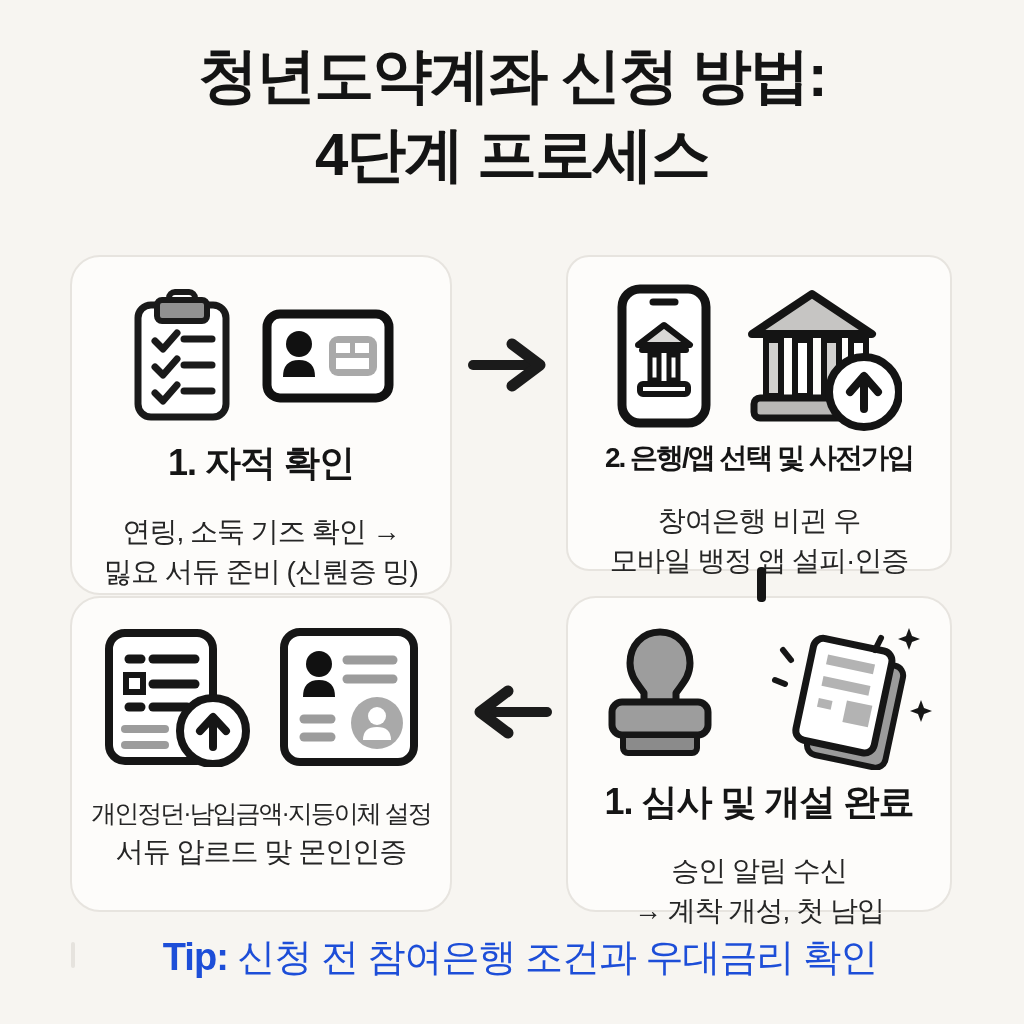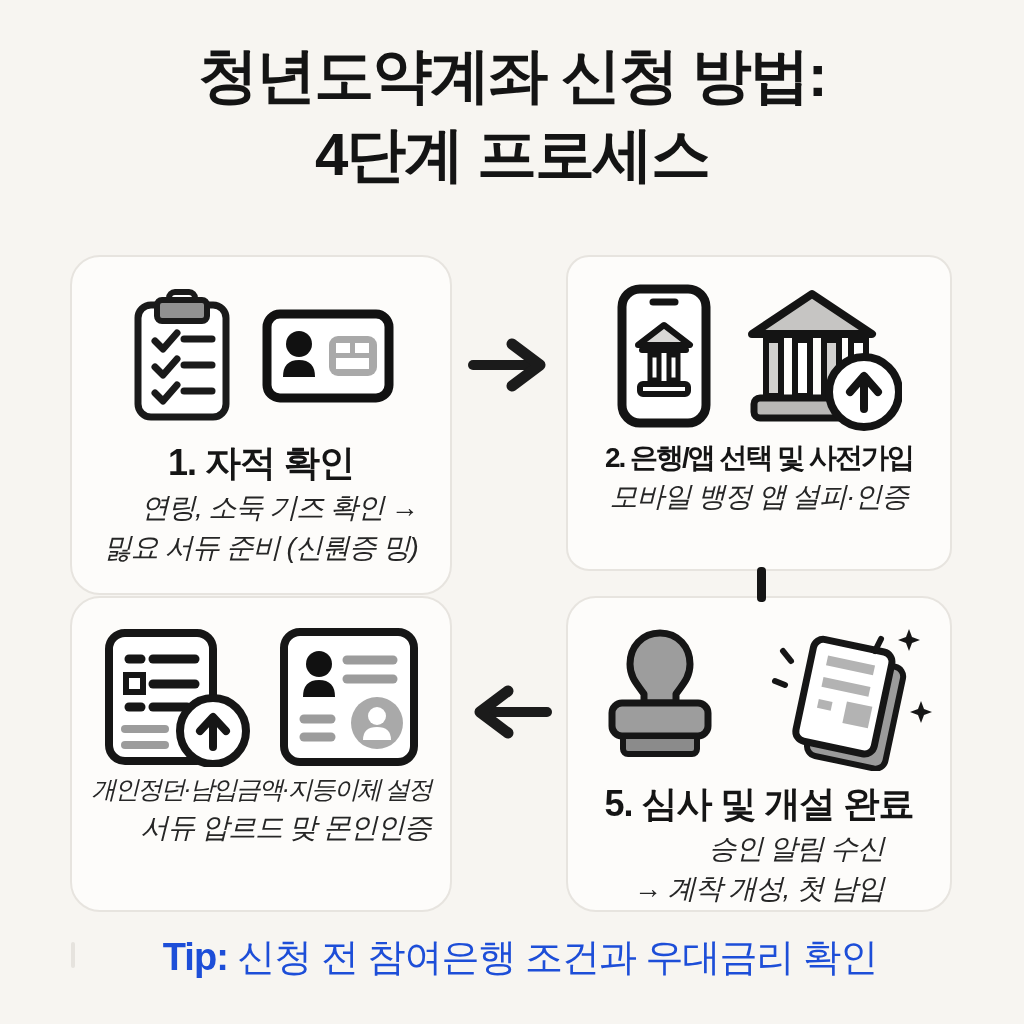--- a/index.html
+++ b/index.html
@@ -26,22 +26,22 @@
   .card4 { left:566px; top:596px; width:386px; height:316px; }
   .icons {
     height:150px; display:flex; align-items:center; justify-content:center; gap:26px;
   }
   .step-heading {
     margin-top:8px; font-size:36px; font-weight:800; letter-spacing:-1px;
     color:#151515; white-space:nowrap;
   }
   .card2 .step-heading { font-size:28px; letter-spacing:-2px; }
   .step-lines {
-    margin-top:0; font-size:28px; line-height:1.42; color:#262626;
-    text-align:right; letter-spacing:-1px; white-space:nowrap;font-style:italic;
+    margin-top:24px; font-size:28px; line-height:1.42; color:#262626;
+    text-align:center; letter-spacing:-1px; white-space:nowrap;
   }
   .card3 .step-lines .ln0 { font-size:25px; letter-spacing:-2px; }
   .flow { position:absolute; }
   .connector {
     position:absolute; left:757px; top:567px; width:9px; height:35px;
     background:#151515; border-radius:4px;
   }
   .tip {
     position:absolute; top:932px; left:8px; width:100%;
     text-align:center; font-size:38px; color:#1d4ed8; letter-spacing:-1px;
@@ -116,20 +116,21 @@
         <rect x="86" y="60" width="15" height="56" fill="#d2d1cf" stroke="#141414" stroke-width="6"></rect>
         <rect x="113" y="60" width="15" height="56" fill="#ffffff" stroke="#141414" stroke-width="6"></rect>
         <rect x="16" y="118" width="100" height="20" rx="6" fill="#b9b8b6" stroke="#141414" stroke-width="7"></rect>
         <circle cx="126" cy="112" r="35" fill="#ffffff" stroke="#141414" stroke-width="8"></circle>
         <path d="M126 129 L126 99 M112 112 L126 96 L140 112" fill="none" stroke="#141414" stroke-width="8" stroke-linecap="round" stroke-linejoin="round"></path>
       </svg>
     </span>
   </div>
   <div class="step-heading">2. 은행/앱 선택 및 사전가입</div>
   <div class="step-lines">
+    <div class="ln0">창여은행 비괸 우</div>
     <div class="ln1">모바일 뱅정 앱 설피·인증</div>
   </div>
 </div>
 
 <div class="card card3">
   <div class="icons">
     <span>
       <svg width="150" height="140" viewBox="0 0 150 140">
         <rect x="6" y="6" width="104" height="128" rx="16" fill="#ffffff" stroke="#161616" stroke-width="8"></rect>
         <line x1="26" y1="32" x2="38" y2="32" stroke="#161616" stroke-width="9" stroke-linecap="round"></line>
@@ -185,21 +186,21 @@
           <rect x="2" y="0" width="26" height="22" fill="#b3b3b3"></rect>
         </g>
         <path d="M148 6 l3 8 l8 3 l-8 3 l-3 8 l-3 -8 l-8 -3 l8 -3 z" fill="#161616"></path>
         <path d="M160 78 l3 8 l8 3 l-8 3 l-3 8 l-3 -8 l-8 -3 l8 -3 z" fill="#161616"></path>
         <line x1="120" y1="16" x2="114" y2="28" stroke="#161616" stroke-width="6" stroke-linecap="round"></line>
         <line x1="22" y1="28" x2="30" y2="38" stroke="#161616" stroke-width="6" stroke-linecap="round"></line>
         <line x1="14" y1="58" x2="24" y2="62" stroke="#161616" stroke-width="6" stroke-linecap="round"></line>
       </svg>
     </span>
   </div>
-  <div class="step-heading">5. 심사 및 개설 완료</div>
+  <div class="step-heading">1. 심사 및 개설 완료</div>
   <div class="step-lines">
     <div class="ln0">승인 알림 수신</div>
     <div class="ln1">→ 계착 개성, 첫 남입</div>
   </div>
 </div>
 
 <div class="flow" style="left:465px; top:335px;">
   <svg width="90" height="60" viewBox="0 0 90 60">
     <path d="M8 30 H64" stroke="#1b1b1b" stroke-width="10" stroke-linecap="round"></path>
     <path d="M47 9 L75 30 L47 51" fill="none" stroke="#1b1b1b" stroke-width="11" stroke-linecap="round" stroke-linejoin="round"></path>

